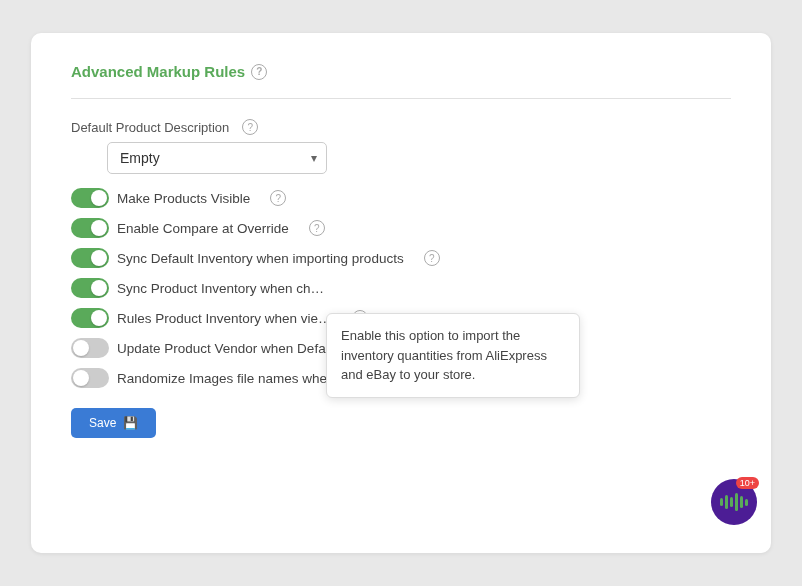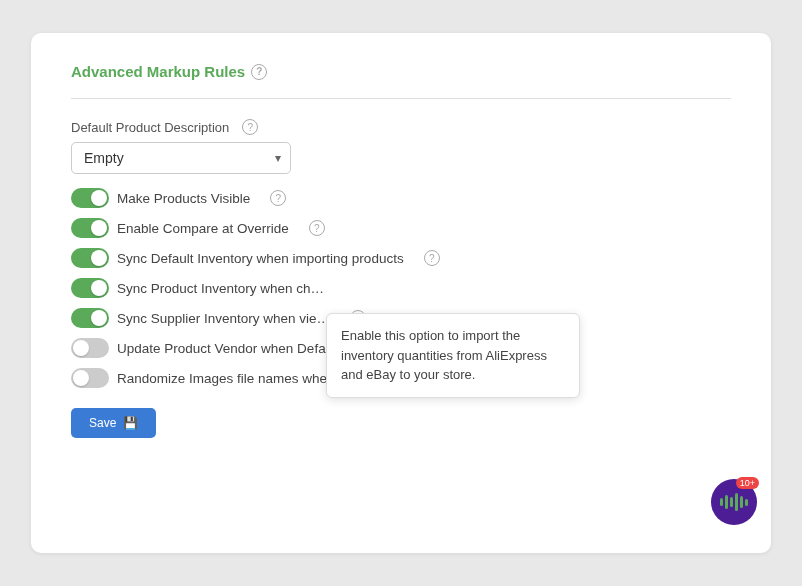--- a/index.html
+++ b/index.html
@@ -67,20 +67,21 @@
       appearance: none;
       -webkit-appearance: none;
       background: #fff;
       border: 1px solid #ccc;
       border-radius: 5px;
       padding: 7px 32px 7px 12px;
       font-size: 14px;
       color: #333;
       width: 220px;
       cursor: pointer;
+      margin-left: 36px;
     }
     .select-arrow {
       position: absolute;
       right: 10px;
       top: 50%;
       transform: translateY(-50%);
       pointer-events: none;
       color: #666;
       font-size: 12px;
     }
@@ -265,21 +266,21 @@
         <span class="row-text-clipped">Sync Product Inventory when ch…</span>
       </span>
     </div>
 
     <div class="toggle-row">
       <label class="toggle on">
 
         <span class="toggle-slider"></span>
       </label>
       <span class="toggle-label">
-        <span class="row-text-clipped">Sync Supplier Inventory when vie…</span>
+        <span class="row-text-clipped">Rules Product Inventory when vie…</span>
         <span class="help-icon">?</span>
       </span>
     </div>
 
     <div class="toggle-row">
       <label class="toggle off">
 
         <span class="toggle-slider"></span>
       </label>
       <span class="toggle-label">

